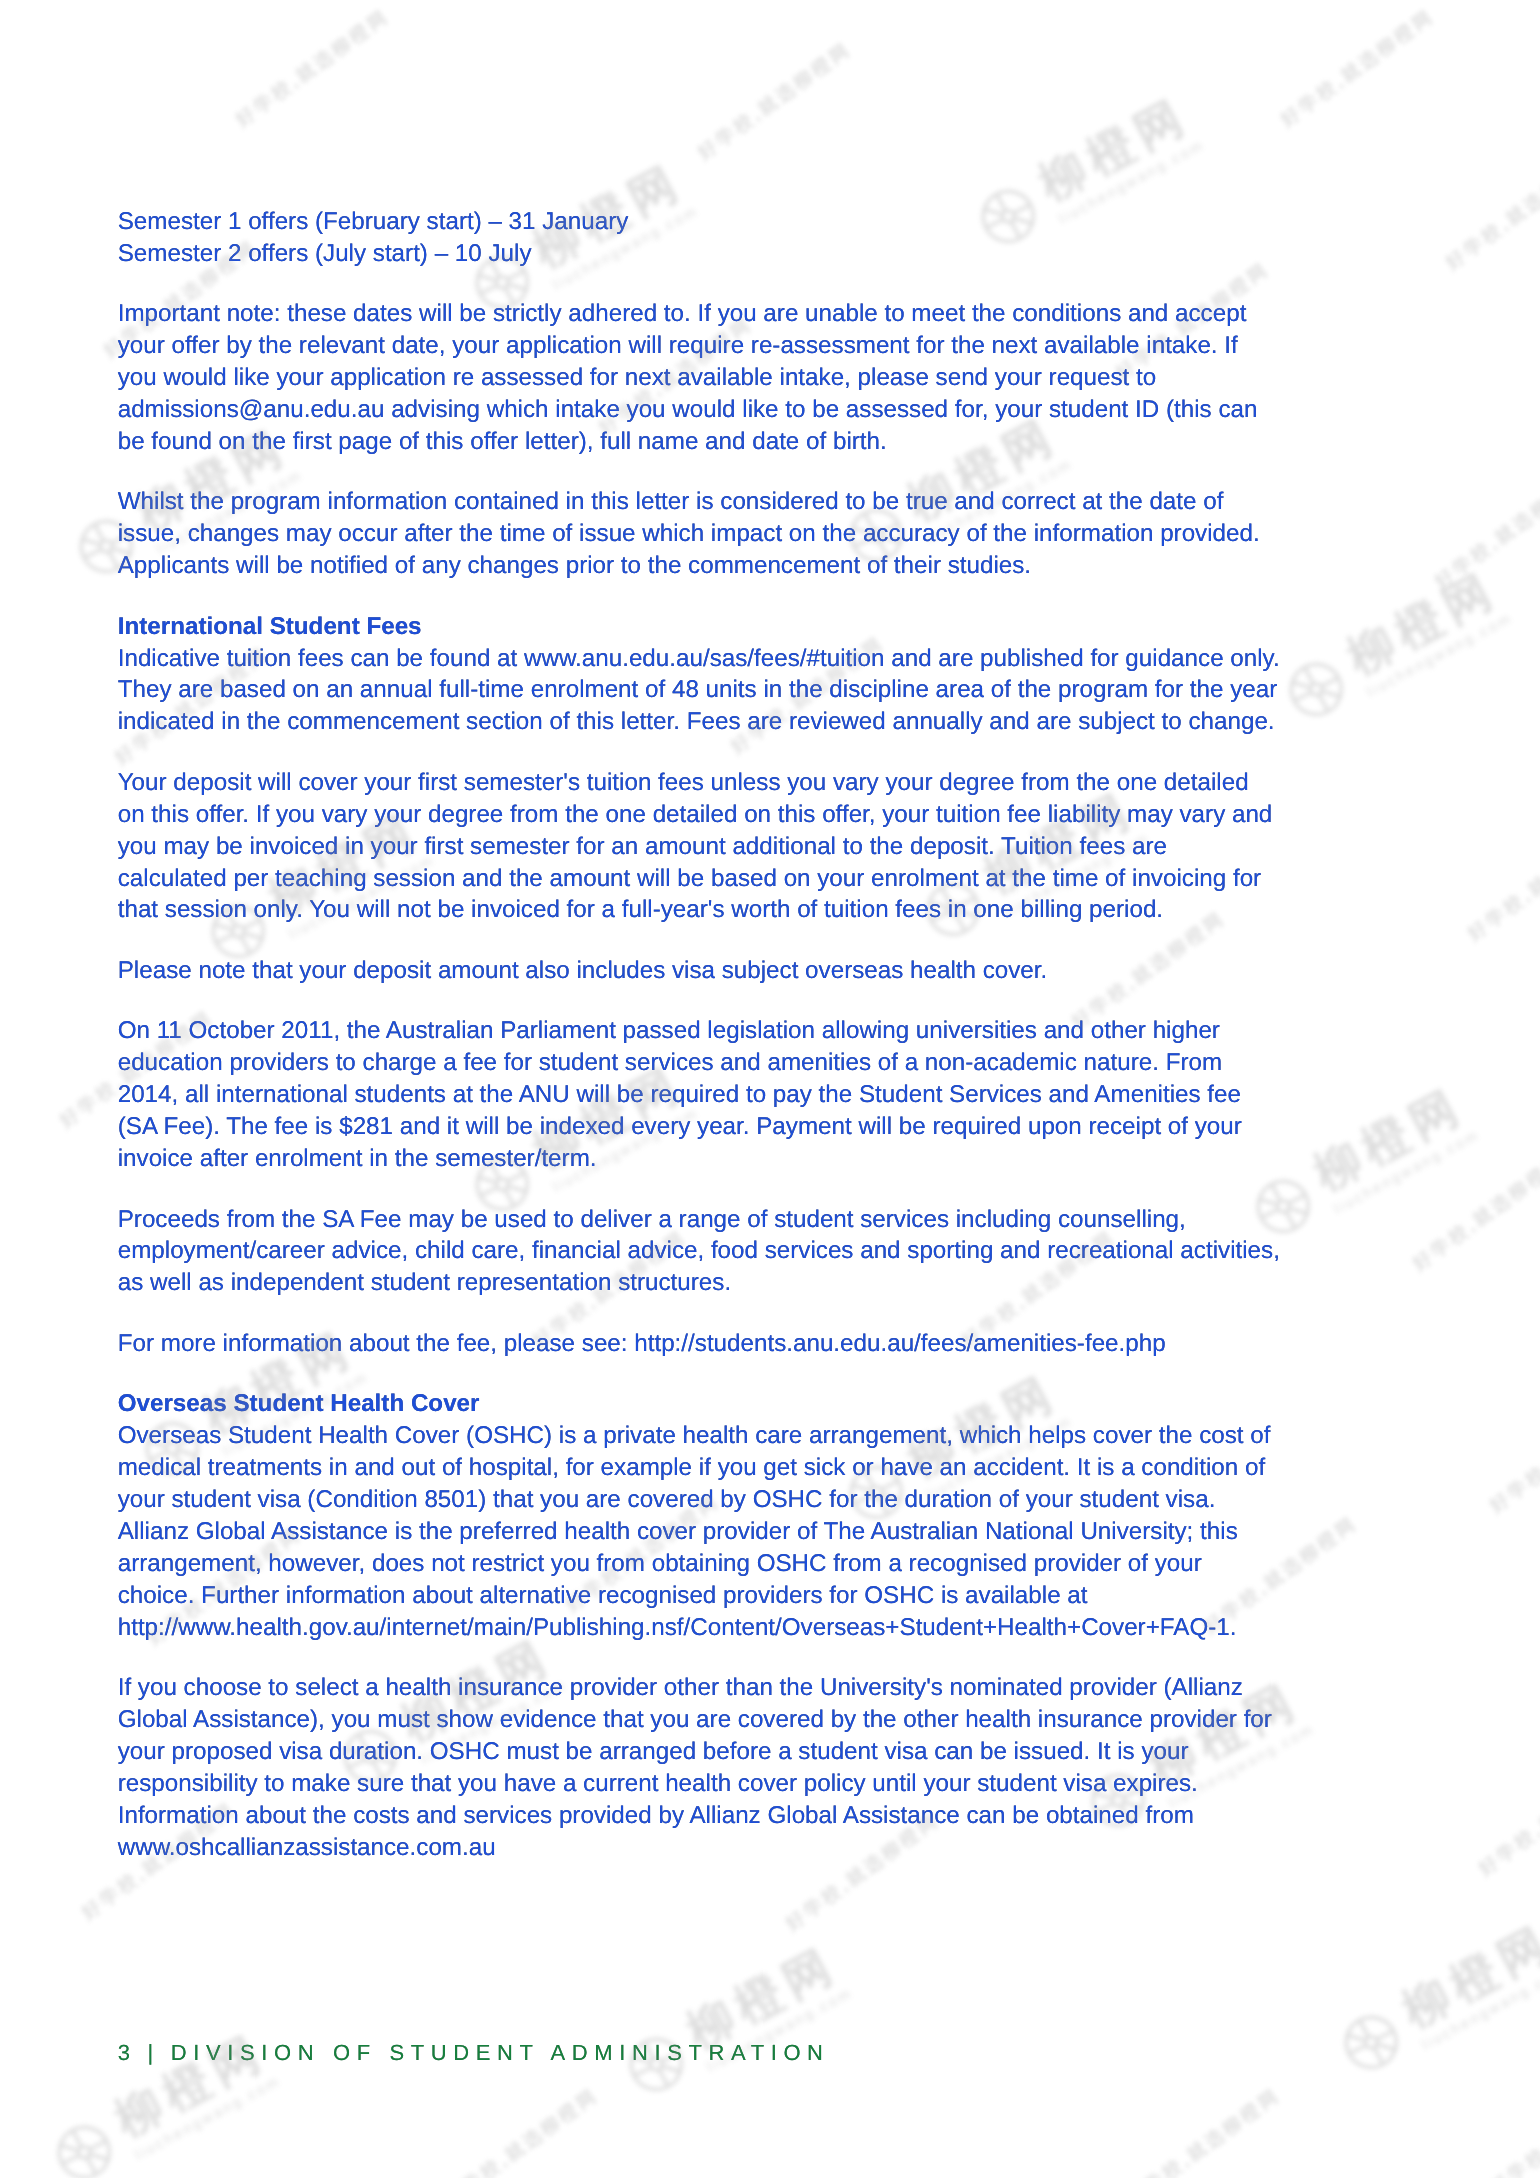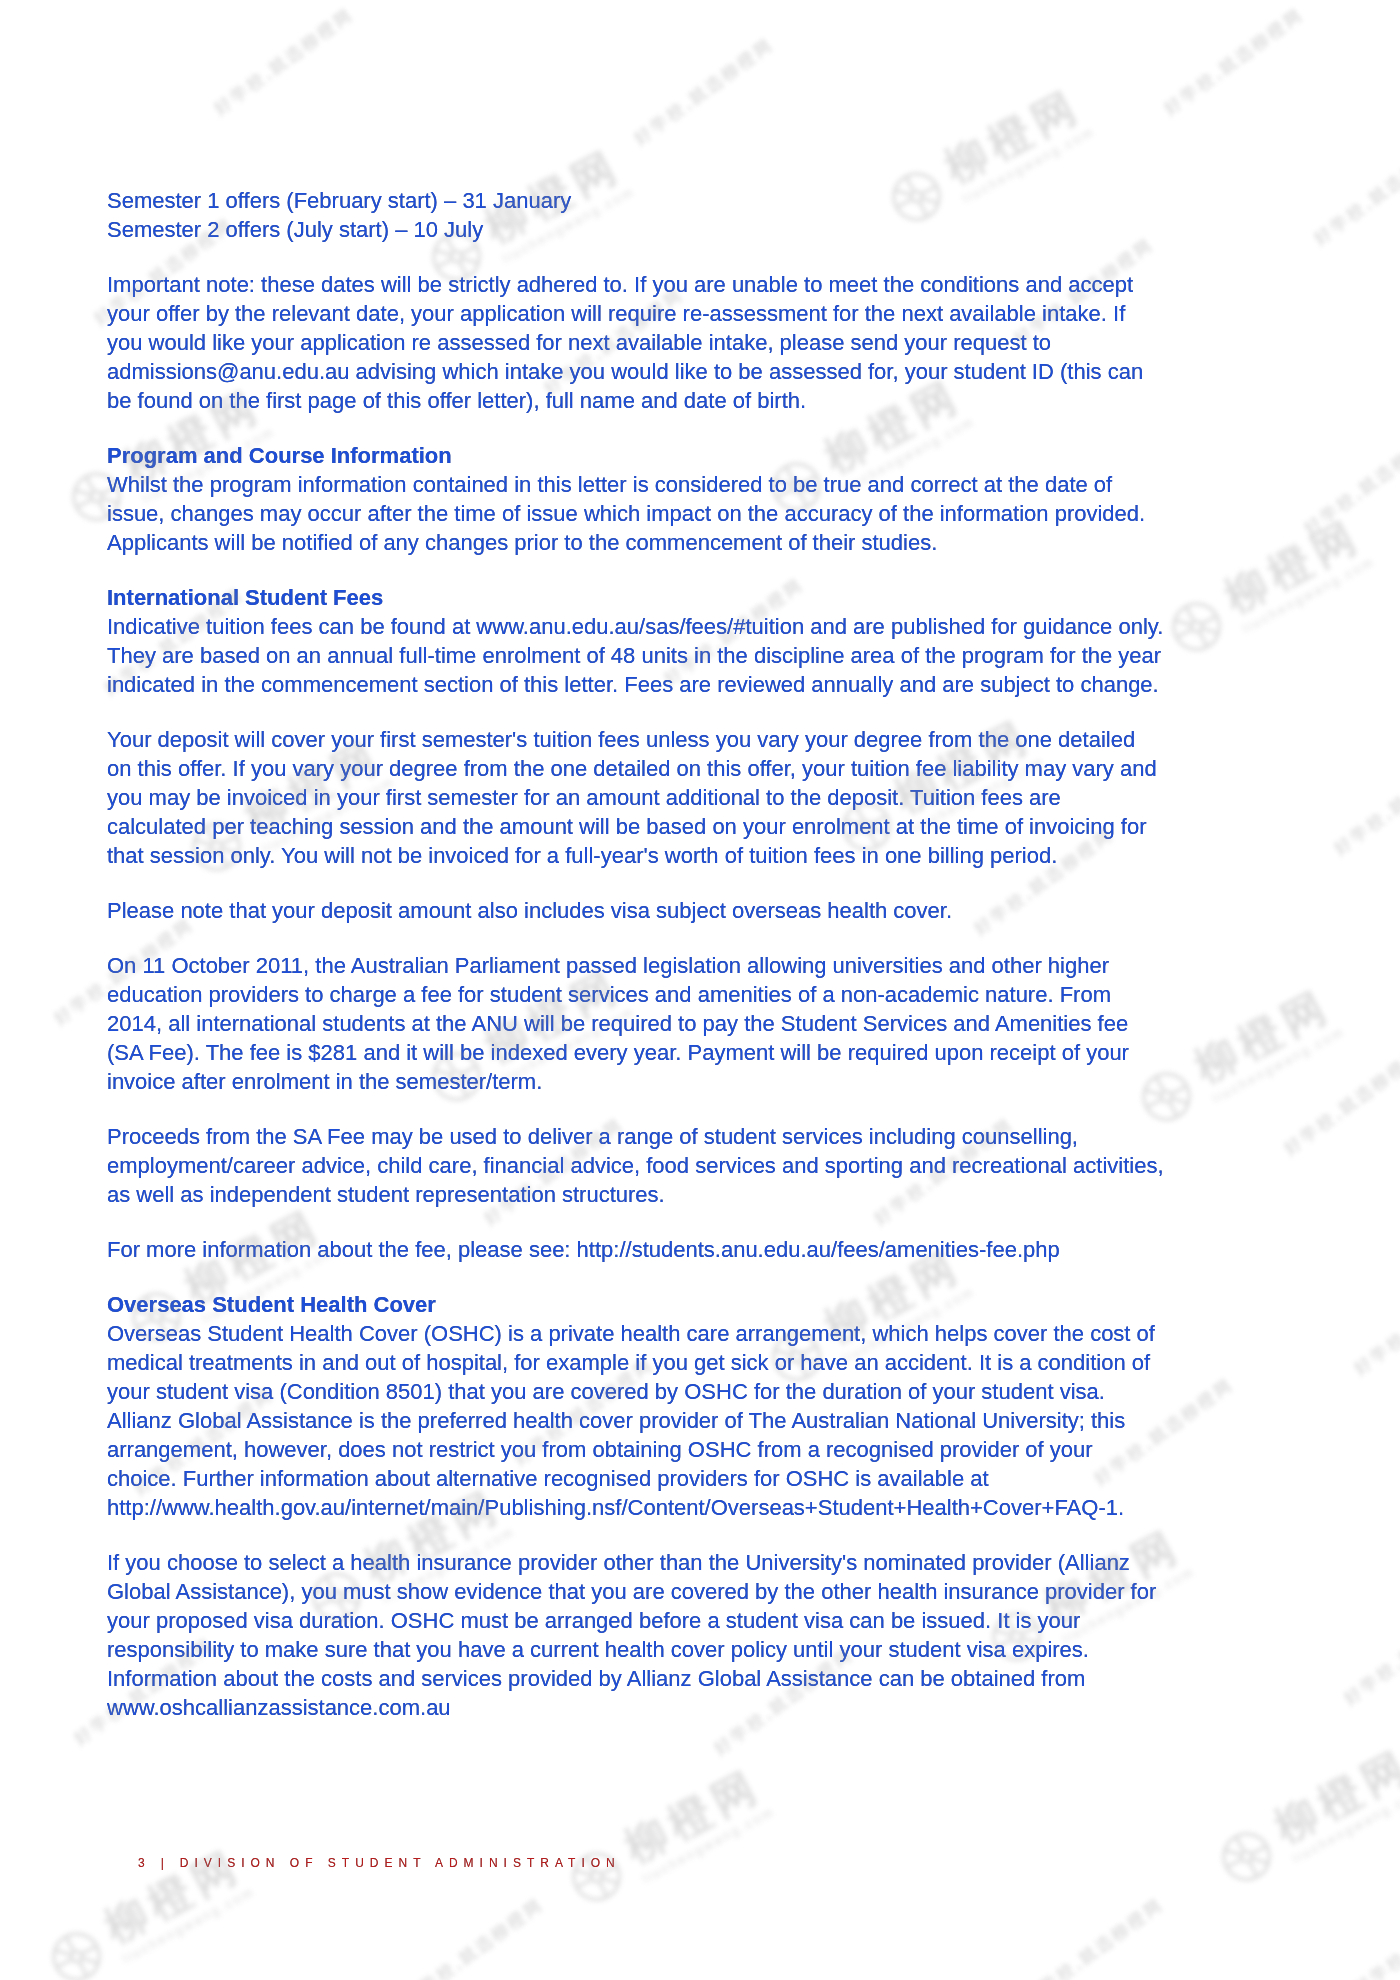--- a/index.html
+++ b/index.html
@@ -10,22 +10,22 @@
   .page-content{
     position:absolute;left:107px;top:186px;width:1248px;z-index:2;
     font-size:22px;line-height:29px;color:#1d4ed8;
     text-shadow:0 0 0.6px rgba(40,40,40,0.75);
   }
   .block{margin:0 0 26px 0;}
   .heading{font-weight:bold;}
   .para{white-space:pre-line;}
   .footer{
     position:absolute;left:107px;top:1856px;z-index:2;
-    font-size:12px;letter-spacing:6px;color:#b91c1c;
-    text-shadow:0 0 0.6px rgba(60,60,60,0.7);white-space:nowrap;margin-left:31px;
+    font-size:20px;letter-spacing:6px;color:#15803d;
+    text-shadow:0 0 0.6px rgba(60,60,60,0.7);white-space:nowrap;
   }
   .footer .sep{margin:0 10px;}
   
   .wm-layer{position:absolute;inset:0;z-index:3;pointer-events:none;overflow:hidden;}
   .wm{position:absolute;color:#8f8f8f;white-space:nowrap;pointer-events:none;}
   .wm-stamp{
     display:flex;align-items:flex-end;gap:12px;
     transform:rotate(-28deg);opacity:0.30;filter:blur(2.4px);
   }
   .wm-logo{width:56px;height:56px;stroke:#8f8f8f;fill:none;stroke-width:3.5;flex:0 0 auto;margin-bottom:4px;}
@@ -330,21 +330,20 @@
 Semester 2 offers (July start) – 10 July</div>
     </div>
     <div class="block">
       <div class="para">Important note:  these dates will be strictly adhered to.  If you are unable to meet the conditions and accept
 your offer by the relevant date, your application will require re-assessment for the next available intake.  If
 you would like your application re assessed for next available intake, please send your request to
 admissions@anu.edu.au advising which intake you would like to be assessed for, your student ID (this can
 be found on the first page of this offer letter), full name and date of birth.</div>
     </div>
     <div class="block">
-      <div class="heading">Program and Course Information</div>
       <div class="para">Whilst the program information contained in this letter is considered to be true and correct at the date of
 issue, changes may occur after the time of issue which impact on the accuracy of the information provided.
 Applicants will be notified of any changes prior to the commencement of their studies.</div>
     </div>
     <div class="block">
       <div class="heading">International Student Fees</div>
       <div class="para">Indicative tuition fees can be found at www.anu.edu.au/sas/fees/#tuition and are published for guidance only.
 They are based on an annual full-time enrolment of 48 units in the discipline area of the program for the year
 indicated in the commencement section of this letter. Fees are reviewed annually and are subject to change.</div>
     </div>

